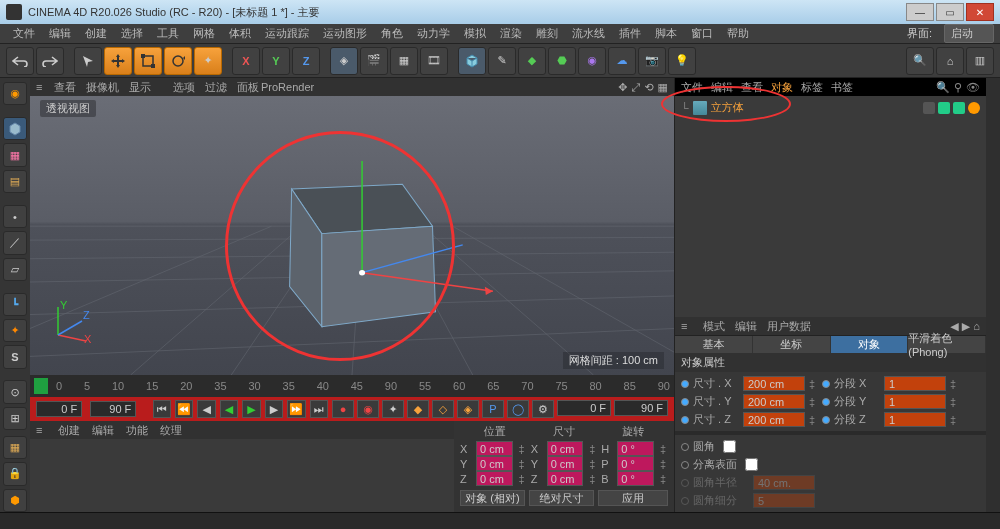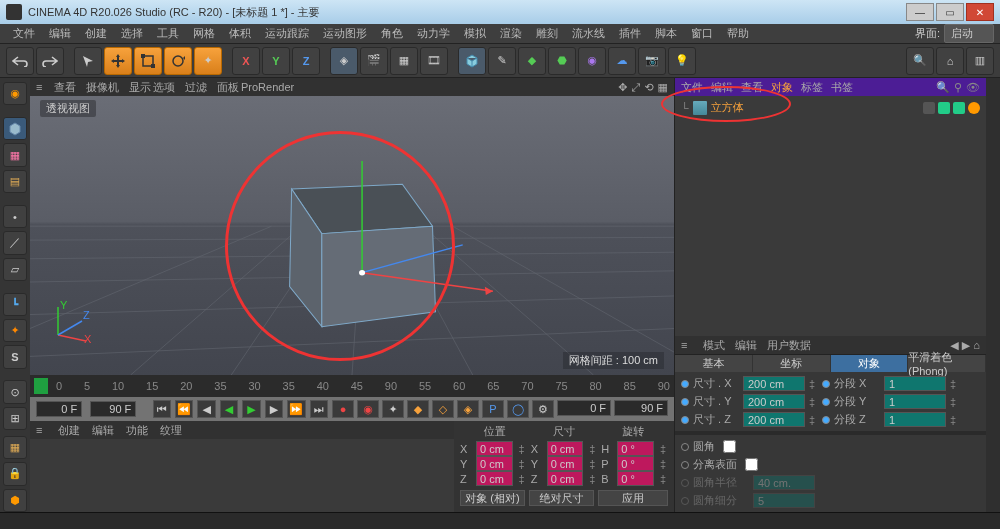--- a/index.html
+++ b/index.html
@@ -8,21 +8,21 @@
 
 .titlebar{height:24px;background:linear-gradient(#cde5f5,#a8cde8);display:flex;align-items:center;padding:0 6px;color:#333}
 .titlebar .icon{width:16px;height:16px;background:#333;border-radius:2px;margin-right:6px}
 .titlebar .spacer{flex:1}
 .winbtn{width:28px;height:18px;margin-left:2px;background:#ccc;border:1px solid #888;display:flex;align-items:center;justify-content:center;font-size:10px}
 .winbtn.close{background:#d14836;color:#fff;border-color:#a03020}
 
 
 .menubar{height:20px;background:#3e3e3e;display:flex;align-items:center;padding:0 6px;border-bottom:1px solid #222}
 .menuitem{padding:2px 7px;color:#bbb;cursor:pointer}
-.menubar .right{margin-left:auto;display:flex;align-items:center;gap:4px}
+.menubar .right{margin-left:auto;display:flex;align-items:center;gap:12px}
 .select-box{background:#555;border:1px solid #666;padding:1px 20px 1px 6px;border-radius:2px;color:#ccc;position:relative}
 
 
 .toolbar{height:34px;background:#3c3c3c;display:flex;align-items:center;padding:0 6px;gap:2px;border-bottom:1px solid #222}
 .tbtn{width:28px;height:28px;background:#414141;border:1px solid #2a2a2a;border-radius:3px;display:flex;align-items:center;justify-content:center;cursor:pointer}
 .tbtn.orange{background:linear-gradient(#f7a23c,#d97f1a);border-color:#b86800}
 .tbtn.blue{background:#4a5a6a}
 .tbtn svg,.tbtn span{pointer-events:none}
 .tbsep{width:6px}
 .toolbar .right-tools{margin-left:auto;display:flex;gap:2px}
@@ -40,42 +40,42 @@
 .viewport{flex:1;position:relative;background:#525560;overflow:hidden}
 .vp-label{position:absolute;left:10px;top:4px;background:rgba(0,0,0,.3);padding:1px 6px;color:#ccc;border-radius:2px}
 .vp-status{position:absolute;right:10px;bottom:6px;color:#ddd;background:rgba(0,0,0,.2);padding:1px 6px}
 .axis-gizmo{position:absolute;left:18px;bottom:30px;width:44px;height:44px}
 .red-circle{position:absolute;border:3px solid #e33;border-radius:50%}
 
 .timeline{height:22px;background:#2b2b2b;display:flex;align-items:center}
 .timeline .marker{width:14px;height:16px;background:#1fa040;margin:0 4px}
 .timeline .ticks{flex:1;display:flex;justify-content:space-between;padding:0 4px;color:#888;font-size:9px}
 
-.transport{height:24px;background:#737373;display:flex;align-items:center;gap:4px;padding:0 6px}
+.transport{height:24px;background:#b91c1c;display:flex;align-items:center;gap:4px;padding:0 6px}
 .numfield{width:54px;height:16px;background:#2a2a2a;border:1px solid #555;color:#ccc;padding:0 4px;display:flex;align-items:center;justify-content:flex-end}
 .playbtn{width:22px;height:18px;background:#3a3a3a;border:1px solid #555;display:flex;align-items:center;justify-content:center;cursor:pointer}
 .playbtn.color{color:#f7a23c}
 .transport .rightset{margin-left:auto;display:flex;gap:3px}
 
 .bottom-tabs{height:18px;background:#313131;display:flex;align-items:center;padding:0 6px;gap:10px;color:#aaa}
 
 .coords{background:#333;padding:3px 6px 6px;display:flex;flex-direction:column;gap:2px}
 .coords-head{display:flex;color:#aaa}
 .coords-head span{flex:1;text-align:center}
 .coord-row{display:flex;gap:4px;align-items:center}
 .coord-row .lab{width:12px;color:#aaa}
 .coord-row .cf{flex:1;height:15px;background:#be185d;border:1px solid #555;color:#ccc;padding:0 3px;display:flex;align-items:center}
 .coord-row .sp{width:10px;text-align:center;color:#888}
 .coord-bot{display:flex;gap:4px;margin-top:2px}
 .coord-bot .sel{flex:1;background:#444;border:1px solid #555;height:16px;display:flex;align-items:center;justify-content:center}
 .coord-bot .apply{width:70px;background:#444;border:1px solid #555;height:16px;display:flex;align-items:center;justify-content:center;cursor:pointer}
 
 
 .rightcol{width:312px;background:#373737;display:flex;flex-direction:column;border-left:1px solid #222}
-.obj-tabs{height:18px;background:#4c1d95;display:flex;align-items:center;padding:0 6px;gap:10px}
+.obj-tabs{height:18px;background:#000000;display:flex;align-items:center;padding:0 6px;gap:10px}
 .obj-tabs .t{color:#aaa;cursor:pointer}
 .obj-tabs .t.active{color:#f7a23c}
 .obj-tabs .tools{margin-left:auto;display:flex;gap:4px;color:#888}
 .obj-tree{flex:1;background:#3a3a3a;padding:4px 6px;position:relative}
 .obj-item{display:flex;align-items:center;gap:4px;color:#f7a23c}
 .obj-item .cube-ico{width:14px;height:14px;background:linear-gradient(#6ab,#489);border-radius:1px}
 .obj-item .tags{margin-left:auto;display:flex;gap:3px}
 .obj-item .tag{width:12px;height:12px;border-radius:2px}
 
 .attr-panel{background:#373737}
@@ -84,21 +84,21 @@
 .attr-subtabs{display:flex;height:18px;border-top:1px solid #222}
 .attr-subtabs .st{flex:1;display:flex;align-items:center;justify-content:center;background:#444;border-right:1px solid #333;cursor:pointer}
 .attr-subtabs .st.active{background:#3d6fa0;color:#fff}
 .attr-section{background:#373737}
 .attr-sec-head{background:#313131;padding:2px 6px;color:#ccc}
 .attr-rows{padding:4px 6px;display:flex;flex-direction:column;gap:3px}
 .attr-row{display:flex;align-items:center;gap:4px}
 .attr-row .dot{width:8px;height:8px;border:1px solid #888;border-radius:50%;background:#333}
 .attr-row .dot.on{background:#4af}
 .attr-row .lab{width:46px;color:#aaa}
-.attr-row .val{width:62px;height:15px;background:#0f766e;border:1px solid #555;padding:0 4px;display:flex;align-items:center}
+.attr-row .val{width:62px;height:15px;background:#c2410c;border:1px solid #555;padding:0 4px;display:flex;align-items:center}
 .attr-row .spin{width:9px;color:#888}
 .attr-row.dim{opacity:.4}
 .statusbar{height:17px;background:#2a2a2a;border-top:1px solid #111;position:absolute;bottom:0;left:0;right:0}
 </style>
 </head>
 <body>
 
 <div class="titlebar">
   <div class="icon"></div>
   <span>CINEMA 4D R20.026 Studio (RC - R20) - [未标题 1 *] - 主要</span>
@@ -255,21 +255,21 @@
     <div class="pbtn">🔒</div>
     <div class="pbtn">
         <span style="color:#f90">⬢</span>
       </div>
   </div>
 
   <div class="center-col">
 
     <div class="viewheader">
       <span style="width:12px">≡</span>
-      <span id="viewtabs"><span style="margin-right: 10px;">查看</span><span style="margin-right: 10px;">摄像机</span><span style="margin-right: 2px; font-family: Liberation Serif, serif;">显示</span><span style="margin-right: 10px;">选项</span><span style="margin-right: 10px;">过滤</span><span style="margin-right: 2px;">面板</span><span style="margin-right: 10px;">ProRender</span></span>
+      <span id="viewtabs"><span style="margin-right: 10px;">查看</span><span style="margin-right: 10px;">摄像机</span><span style="margin-right: 22px; font-family: Liberation Serif, serif;">显示</span><span style="margin-right: 10px;">选项</span><span style="margin-right: 10px;">过滤</span><span style="margin-right: 2px;">面板</span><span style="margin-right: 10px;">ProRender</span></span>
       <div class="r">
         <span>✥</span>
         <span>⤢</span>
         <span>⟲</span>
         <span>▦</span>
       </div>
     </div>
 
     <div class="viewport">
       <svg width="100%" height="100%" viewBox="0 0 640 300" preserveAspectRatio="none" style="position:absolute;inset:0">
@@ -468,20 +468,21 @@
         <span id="attrtabs"><span style="margin-right: 10px;">模式</span><span style="margin-right: 10px;">编辑</span><span style="margin-right: 10px;">用户数据</span></span>
         <span style="margin-left:auto">◀ ▶ ⌂</span>
       </div>
       <div class="attr-subtabs" id="subtabs">
           <div class="st">基本</div>
           <div class="st">坐标</div>
           <div class="st active">对象</div>
           <div class="st">平滑着色(Phong)</div>
         </div>
       <div class="attr-section">
+        <div class="attr-sec-head">对象属性</div>
         <div class="attr-rows" id="attrrows">
 
         <div class="attr-row">
               <div class="dot on"></div>
   <span class="lab">尺寸 . X</span>
   <div class="val">200 cm</div>
               <span class="spin">‡</span>
   <div class="dot on"></div>
   <span class="lab">分段 X</span>
   <div class="val">1</div>

